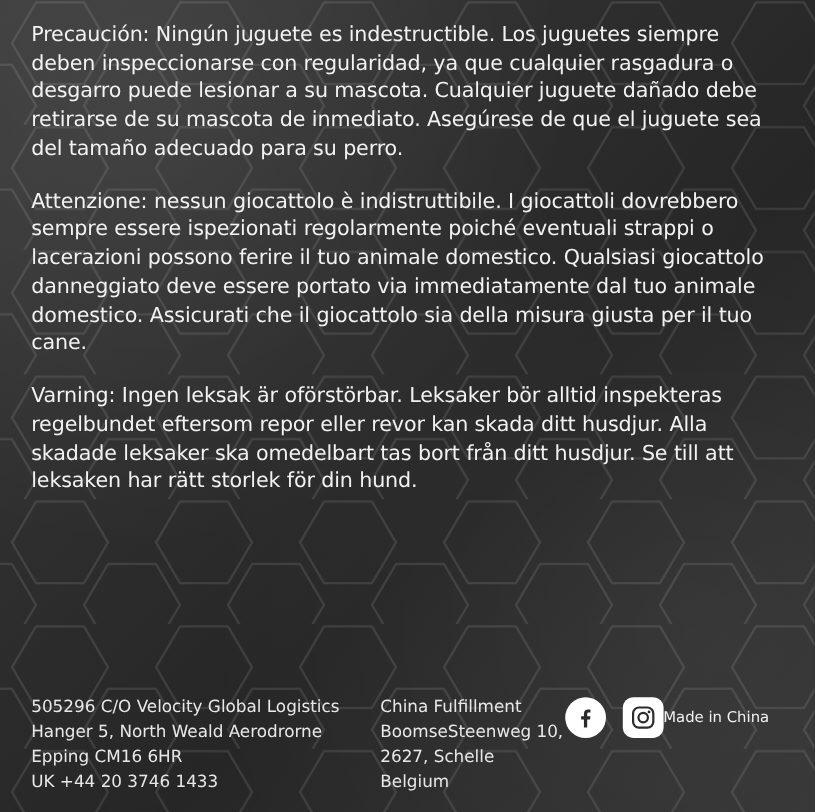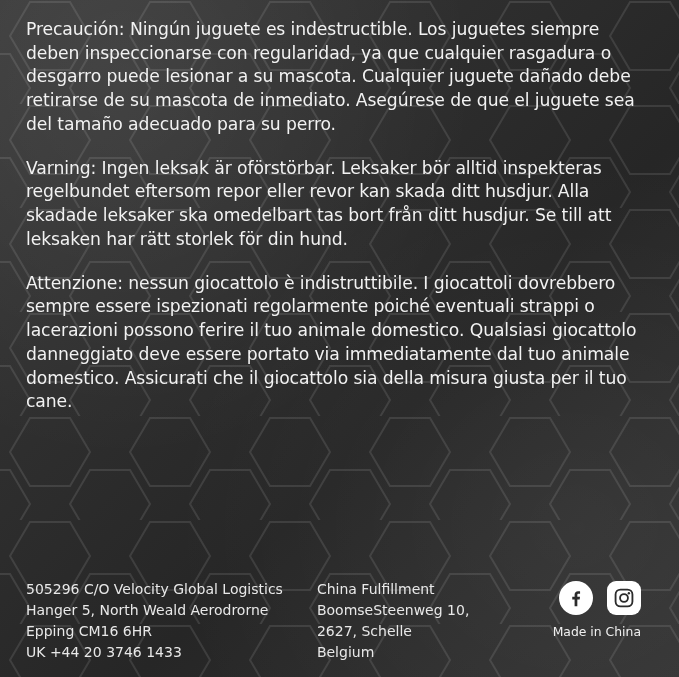--- a/index.html
+++ b/index.html
@@ -62,22 +62,22 @@
     gap: 34px;
   }
   .addr {
     font-size: 14px;
     line-height: 1.5;
     color: #e8e8e8;
     white-space: pre-line;
   }
   .social-block {
     display: flex;
-    flex-direction: column;
-    align-items: flex-end;
+    flex-direction: row;
+    align-items: flex-start;
     padding-right: 18px;
     padding-top: 2px;
   }
   .social-icons {
     display: flex;
     gap: 14px;
     align-items: center;
   }
   .icon-circle {
     width: 34px;
@@ -118,22 +118,22 @@
           <polygon points="90,54 130,54 150,88 130,122 90,122 70,88"></polygon>
           <polygon points="-30,54 10,54 30,88 10,122 -30,122 -50,88"></polygon>
         </g>
       </pattern>
     </defs>
     <rect x="0" y="0" width="679" height="677" fill="url(#hex)"></rect>
   </svg>
 
   <div class="content">
     <p class="para">Precaución: Ningún juguete es indestructible. Los juguetes siempre deben inspeccionarse con regularidad, ya que cualquier rasgadura o desgarro puede lesionar a su mascota. Cualquier juguete dañado debe retirarse de su mascota de inmediato. Asegúrese de que el juguete sea del tamaño adecuado para su perro.</p>
+    <p class="para">Attenzione: nessun giocattolo è indistruttibile. I giocattoli dovrebbero sempre essere ispezionati regolarmente poiché eventuali strappi o lacerazioni possono ferire il tuo animale domestico. Qualsiasi giocattolo danneggiato deve essere portato via immediatamente dal tuo animale domestico. Assicurati che il giocattolo sia della misura giusta per il tuo cane.</p>
     <p class="para">Varning: Ingen leksak är oförstörbar. Leksaker bör alltid inspekteras regelbundet eftersom repor eller revor kan skada ditt husdjur. Alla skadade leksaker ska omedelbart tas bort från ditt husdjur. Se till att leksaken har rätt storlek för din hund.</p>
-    <p class="para">Attenzione: nessun giocattolo è indistruttibile. I giocattoli dovrebbero sempre essere ispezionati regolarmente poiché eventuali strappi o lacerazioni possono ferire il tuo animale domestico. Qualsiasi giocattolo danneggiato deve essere portato via immediatamente dal tuo animale domestico. Assicurati che il giocattolo sia della misura giusta per il tuo cane.</p>
   </div>
 
   <div class="footer">
     <div class="addr-group">
       <div class="addr">505296 C/O Velocity Global Logistics
 Hanger 5, North Weald Aerodrorne
 Epping CM16 6HR
 UK +44 20 3746 1433</div>
       <div class="addr">China Fulfillment
 BoomseSteenweg 10,

